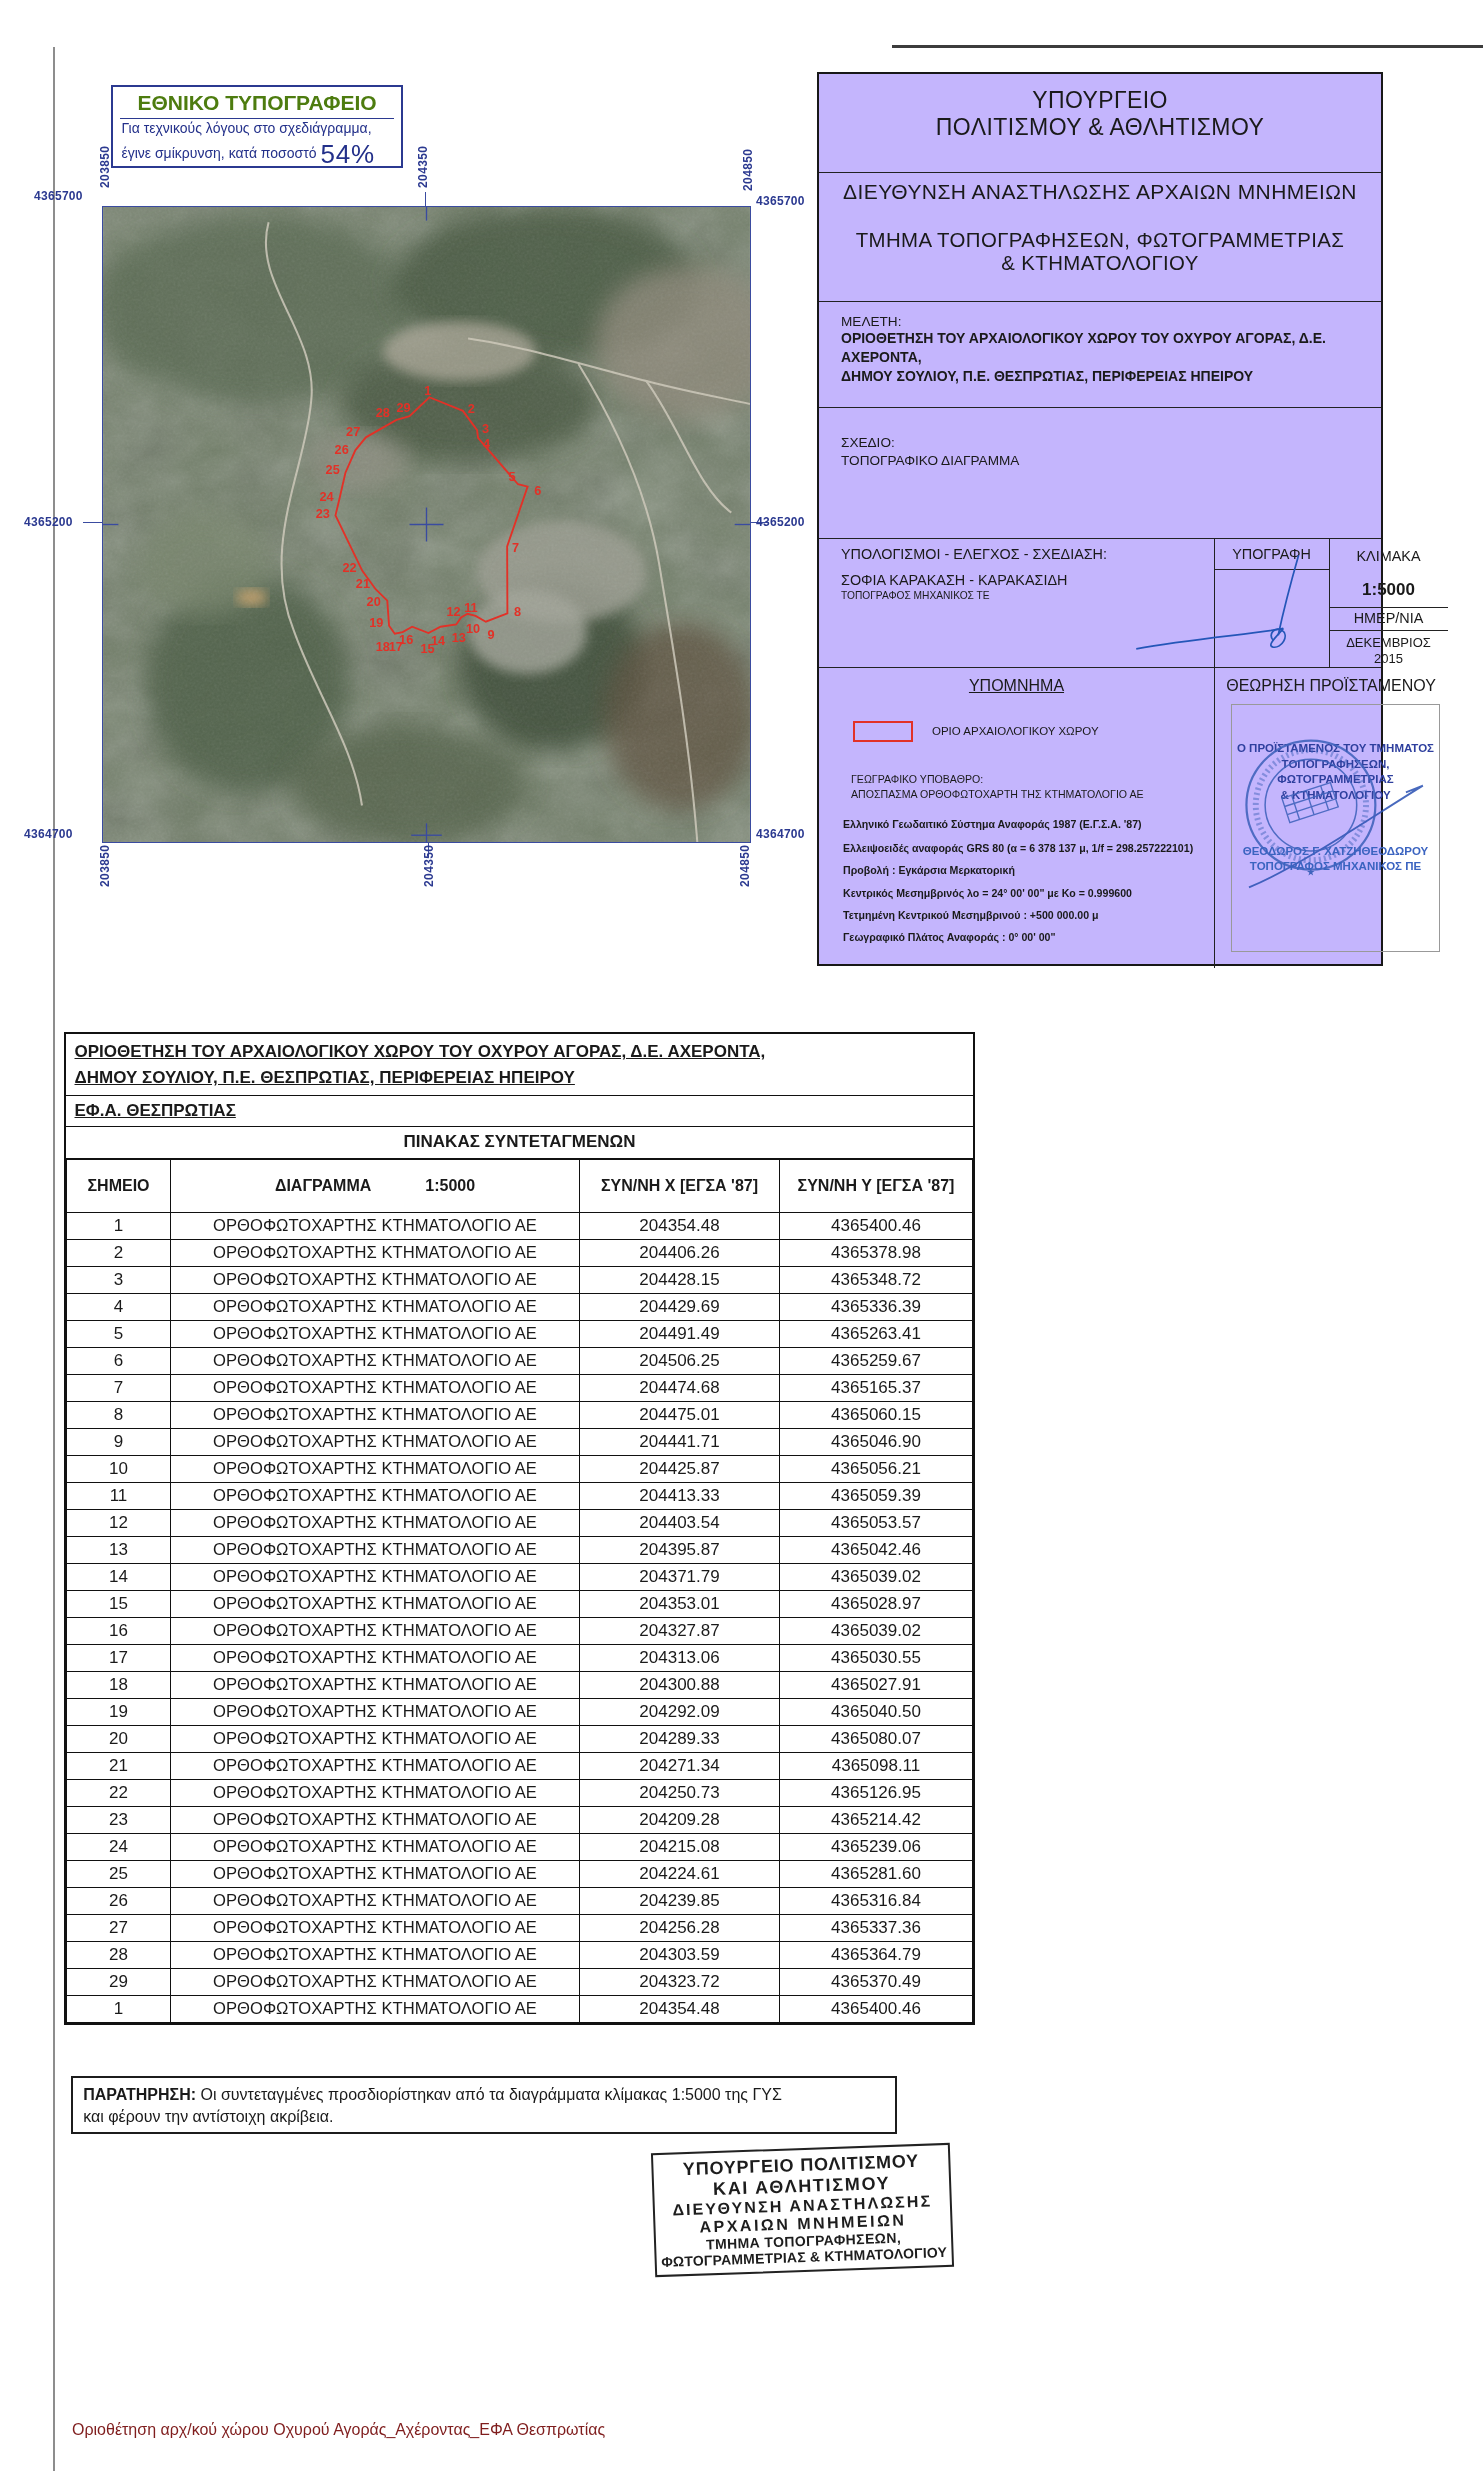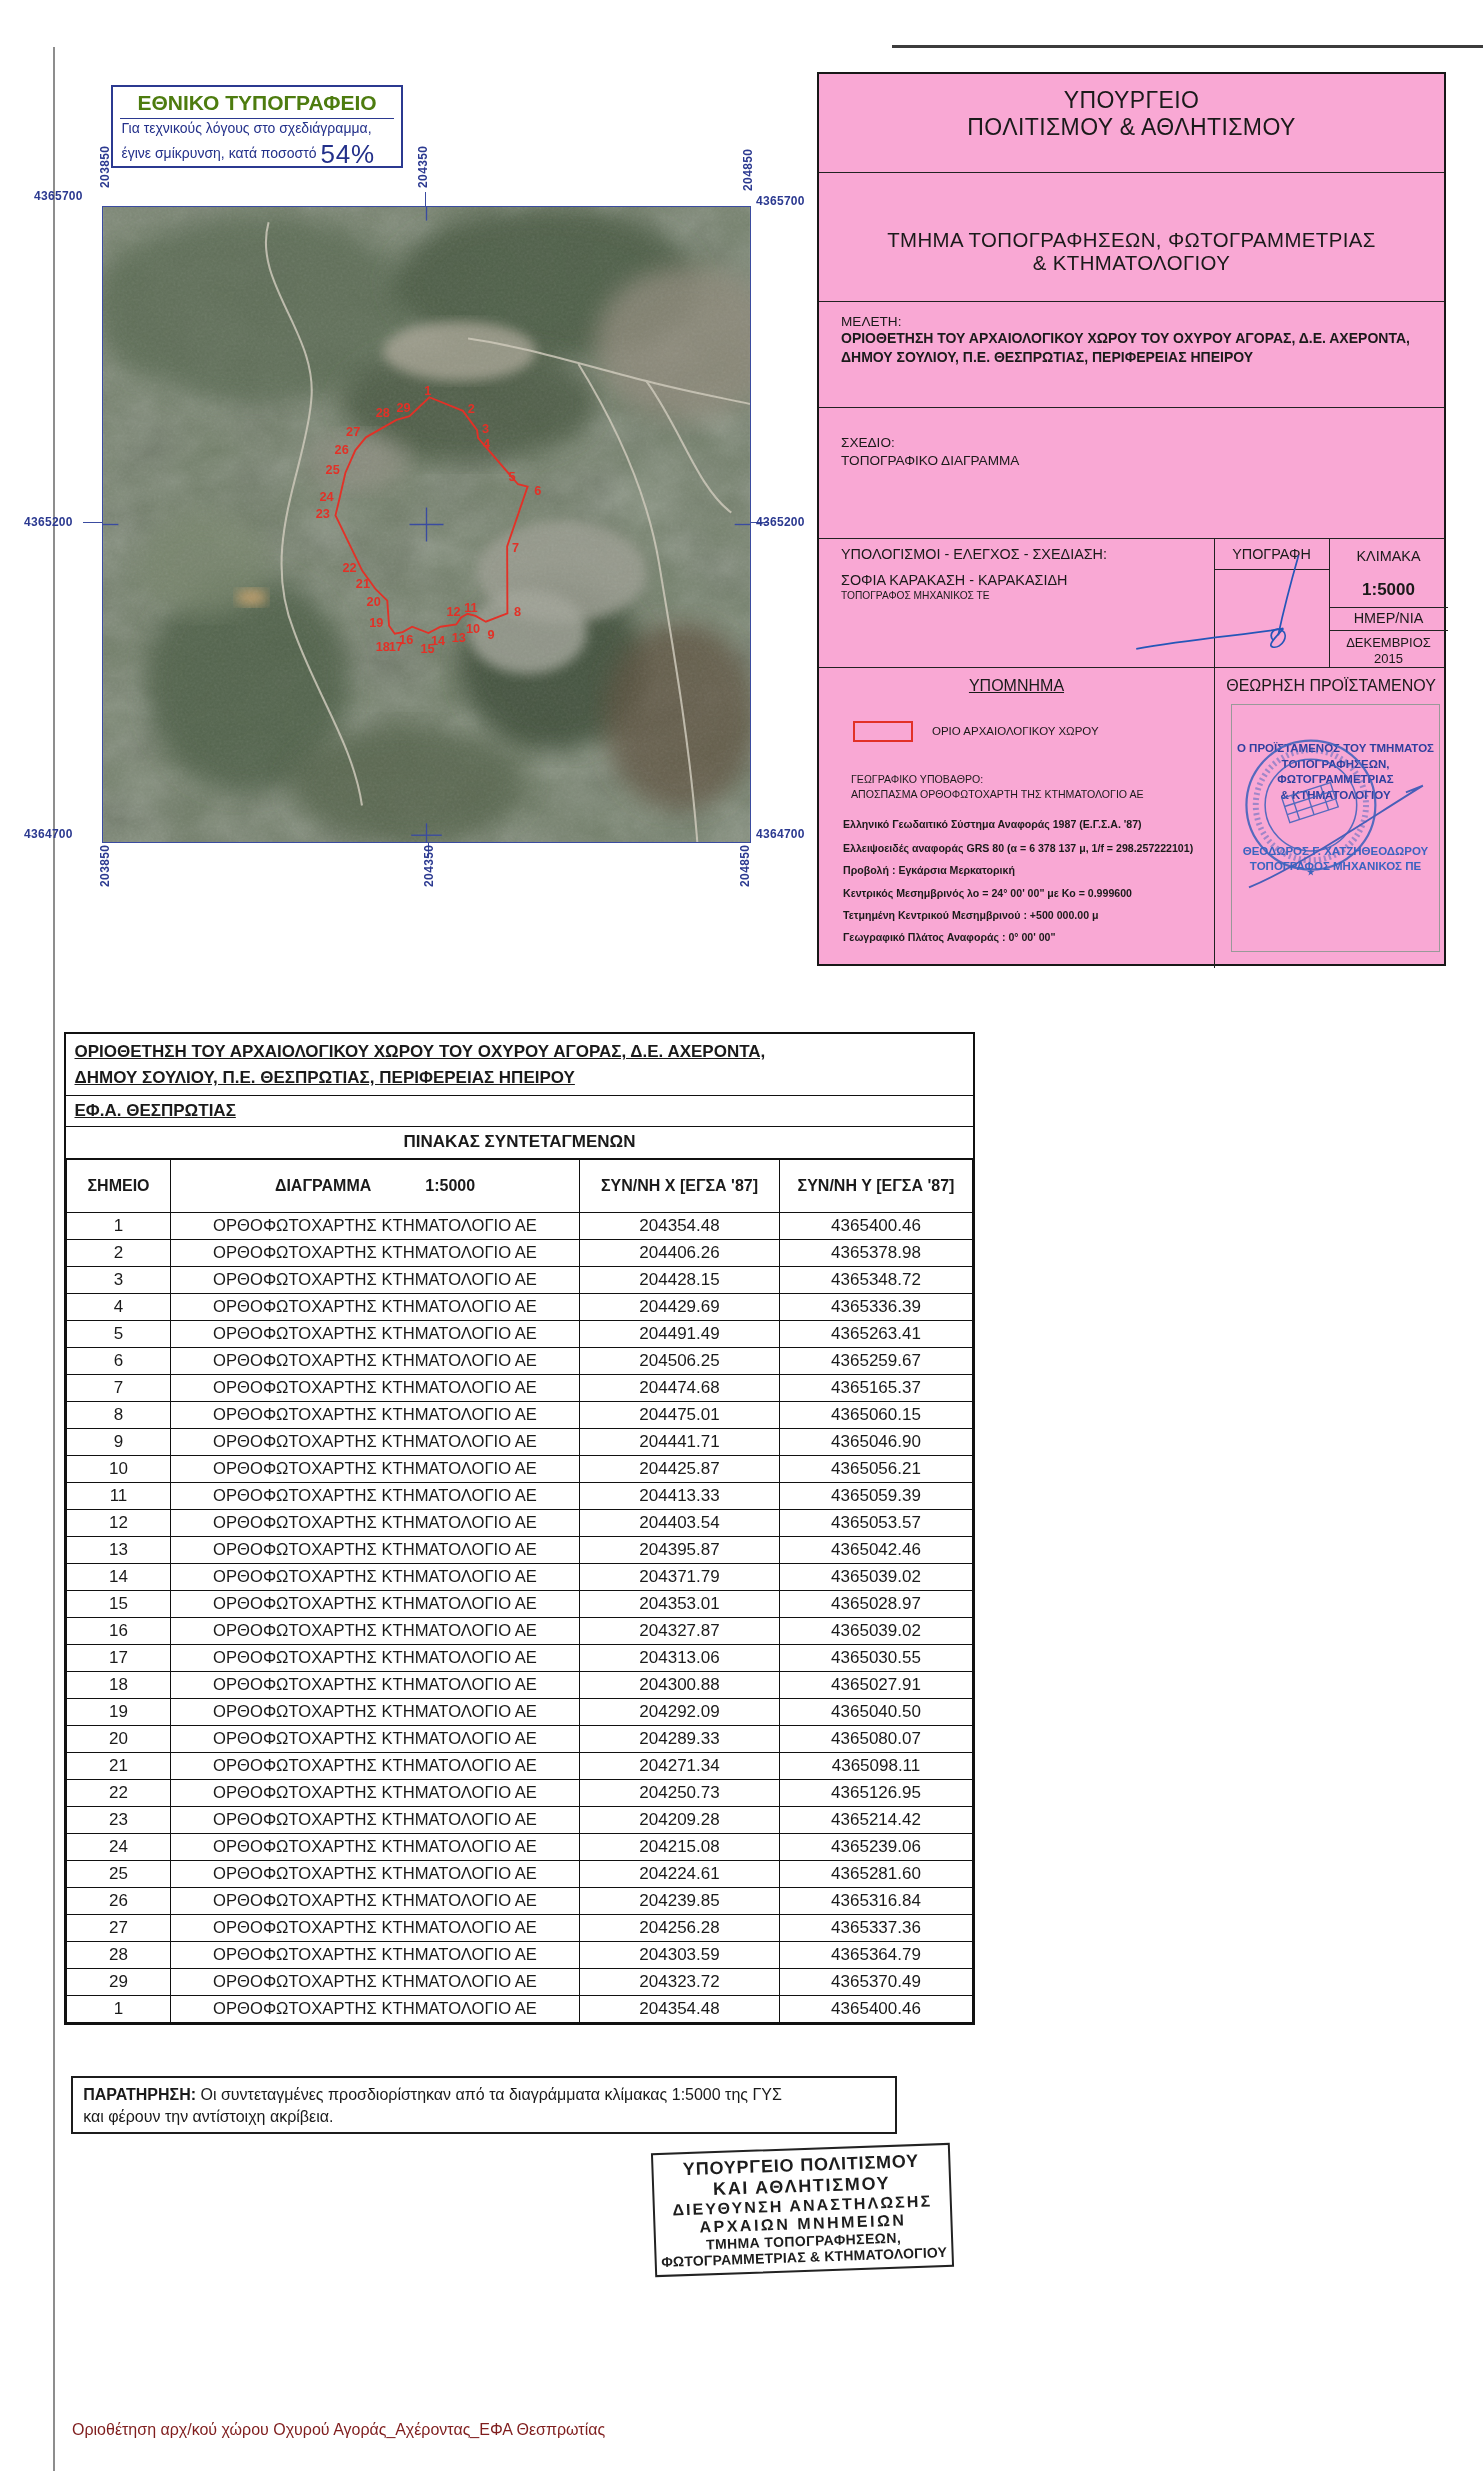--- a/index.html
+++ b/index.html
@@ -6,21 +6,21 @@
   body{width:1483px;height:2475px;position:relative;font-family:"Liberation Sans",sans-serif;color:#1a1a1a;}
   .abs{position:absolute;}
   .vlab{transform:rotate(-90deg) translate(0,0);transform-origin:center;font-size:12px;font-weight:600;color:#2b3990;letter-spacing:0.4px;white-space:nowrap;}
   .maplab{font-size:12px;font-weight:600;color:#2b3990;letter-spacing:0.3px;white-space:nowrap;}
   
   .printerbox{left:111px;top:85px;width:292px;height:83px;border:2.5px solid #2b3990;box-sizing:border-box;background:#fff;}
   .printerbox .ttl{font-size:21px;font-weight:700;color:#4d7c0f;text-align:center;padding-top:4.2px;margin:0 6.8px 1.7px 6.8px;border-bottom:1.7px solid #2b3990;padding-bottom:2.5px;}
   .printerbox .ln{font-size:14px;color:#23308a;text-align:left;padding-left:8.5px;line-height:1.25;}
   .printerbox .pct{font-size:26px;font-weight:400;vertical-align:-5.1px;letter-spacing:0.8px;}
   
-  .tb{left:817px;top:72px;width:629px;height:894px;border:2.5px solid #181818;box-sizing:border-box;background:#f9a8d4;}
+  .tb{left:817px;top:72px;width:566px;height:894px;border:2.5px solid #181818;box-sizing:border-box;background:#c4b5fd;}
   .tb .sec{position:absolute;left:0;width:100%;box-sizing:border-box;}
   .hline{position:absolute;left:0;width:100%;height:0;border-top:1.7px solid #222;}
   .vline{position:absolute;top:0;height:100%;width:0;border-left:1.7px solid #222;}
   .c{text-align:center;}
   .ministry{font-size:23px;letter-spacing:0.4px;}
   .direct{font-size:21px;letter-spacing:0.4px;}
   .dept{font-size:20.4px;letter-spacing:0.4px;}
   .lbl{font-size:13.6px;}
   .boldtxt{font-size:14px;font-weight:700;}
   .smallbold{font-size:10.6px;font-weight:700;}
@@ -166,20 +166,21 @@
   <div class="hline" style="top:98px;"></div>
   <div class="hline" style="top:227px;"></div>
   <div class="hline" style="top:333px;"></div>
   <div class="hline" style="top:464px;"></div>
   <div class="hline" style="top:593px;"></div>
 
   <div class="sec c ministry" style="top:12.7px;">
     <div>ΥΠΟΥΡΓΕΙΟ</div>
     <div>ΠΟΛΙΤΙΣΜΟΥ &amp; ΑΘΛΗΤΙΣΜΟΥ</div>
   </div>
+  <div class="sec c direct" style="top:106px;">ΔΙΕΥΘΥΝΣΗ ΑΝΑΣΤΗΛΩΣΗΣ ΑΡΧΑΙΩΝ ΜΝΗΜΕΙΩΝ</div>
   <div class="sec c dept" style="top:155px;">
     <div>ΤΜΗΜΑ ΤΟΠΟΓΡΑΦΗΣΕΩΝ, ΦΩΤΟΓΡΑΜΜΕΤΡΙΑΣ</div>
     <div>&amp; ΚΤΗΜΑΤΟΛΟΓΙΟΥ</div>
   </div>
 
   <div class="sec" style="top:240px;padding:0 22px;">
     <div class="lbl">ΜΕΛΕΤΗ:</div>
     <div class="boldtxt" style="line-height:1.35;">
       <div>ΟΡΙΟΘΕΤΗΣΗ ΤΟΥ ΑΡΧΑΙΟΛΟΓΙΚΟΥ ΧΩΡΟΥ ΤΟΥ ΟΧΥΡΟΥ ΑΓΟΡΑΣ, Δ.Ε. ΑΧΕΡΟΝΤΑ,</div>
       <div>ΔΗΜΟΥ ΣΟΥΛΙΟΥ, Π.Ε. ΘΕΣΠΡΩΤΙΑΣ, ΠΕΡΙΦΕΡΕΙΑΣ ΗΠΕΙΡΟΥ</div>

